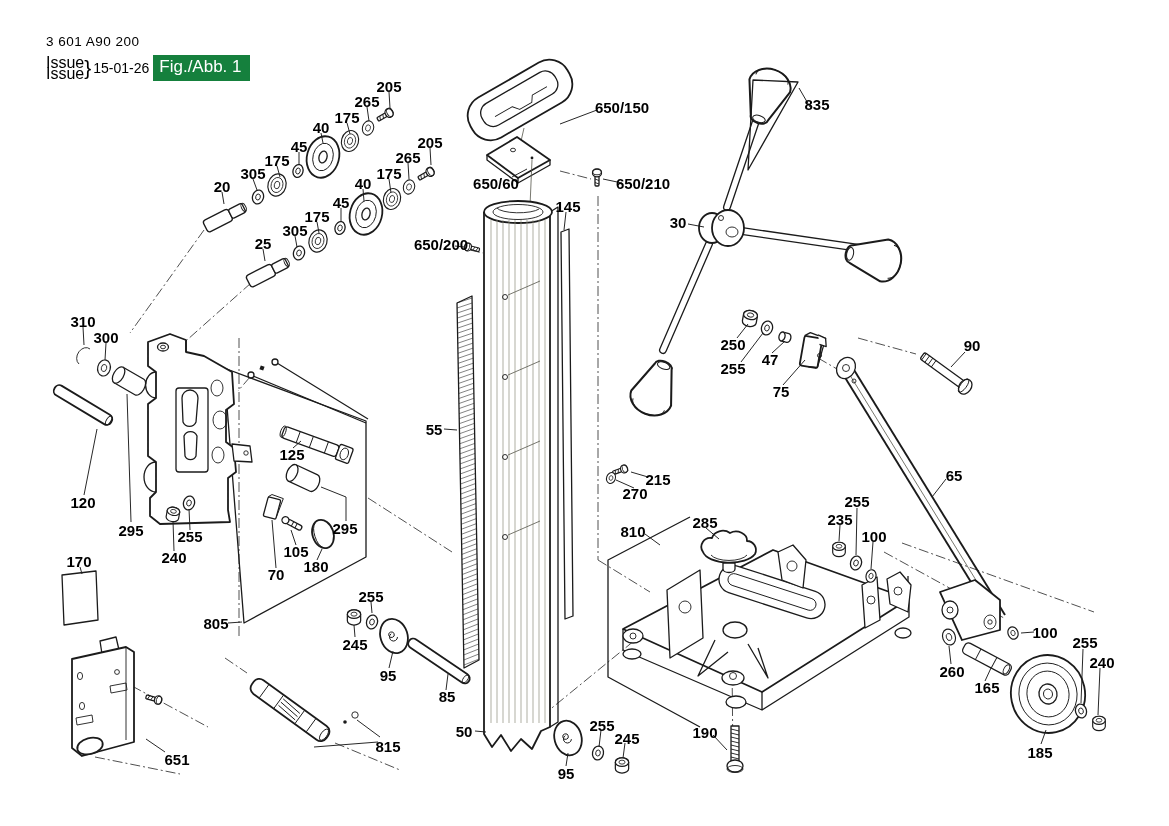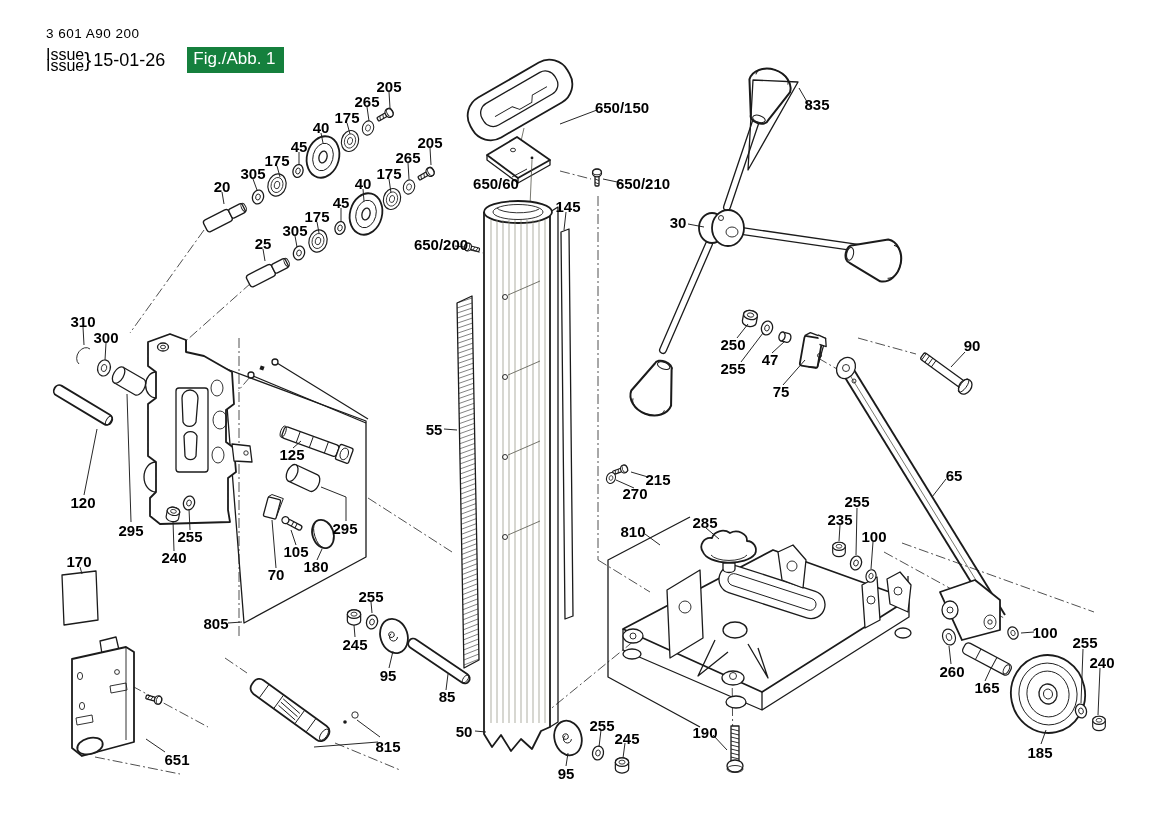--- a/index.html
+++ b/index.html
@@ -1,23 +1,23 @@
 <!DOCTYPE html>
 <html><head>
 <meta charset="utf-8">
 <style>
   html,body{margin:0;padding:0;background:#fff;}
   .page{position:relative;width:1169px;height:826px;background:#fff;overflow:hidden;
         font-family:"Liberation Sans",sans-serif;color:#000;}
-  .hdr-left{position:absolute;left:46px;top:26px;}
+  .hdr-left{position:absolute;left:46px;top:34px;}
   .part-number{font-size:13.5px;letter-spacing:.5px;}
   .issue-row{display:flex;align-items:center;margin-top:6px;}
   .issue-words{font-size:16px;line-height:11px;text-align:left;}
   .brace{font-size:21px;font-weight:400;margin:0 2px 0 0;}
-  .issue-date{font-size:18px;margin-right:22px;}
+  .issue-date{font-size:14px;margin-right:4px;}
   .fig-box{background:#15803d;color:#fff;font-size:17px;padding:2px 8px 4px 6px;}
   .hdr-right{position:absolute;left:997px;top:55px;font-size:10.5px;line-height:12.5px;}
   svg{position:absolute;left:0;top:0;}
   .pt{fill:#fff;stroke:#1b1b1b;stroke-width:1.3;stroke-linejoin:round;}
   .pth{fill:#fff;stroke:#1b1b1b;stroke-width:1.8;stroke-linejoin:round;}
   .ptd{fill:none;stroke:#1b1b1b;stroke-width:.9;stroke-linejoin:round;}
   .ln{stroke:#1b1b1b;stroke-width:1.3;fill:none;stroke-linejoin:round;}
   .lnh{stroke:#1b1b1b;stroke-width:1.9;fill:#fff;stroke-linejoin:round;}
   .thin{stroke:#55554a;stroke-width:.8;fill:none;}
   .dash{stroke:#3c3c3c;stroke-width:.9;fill:none;stroke-dasharray:10 3 2 3;}

